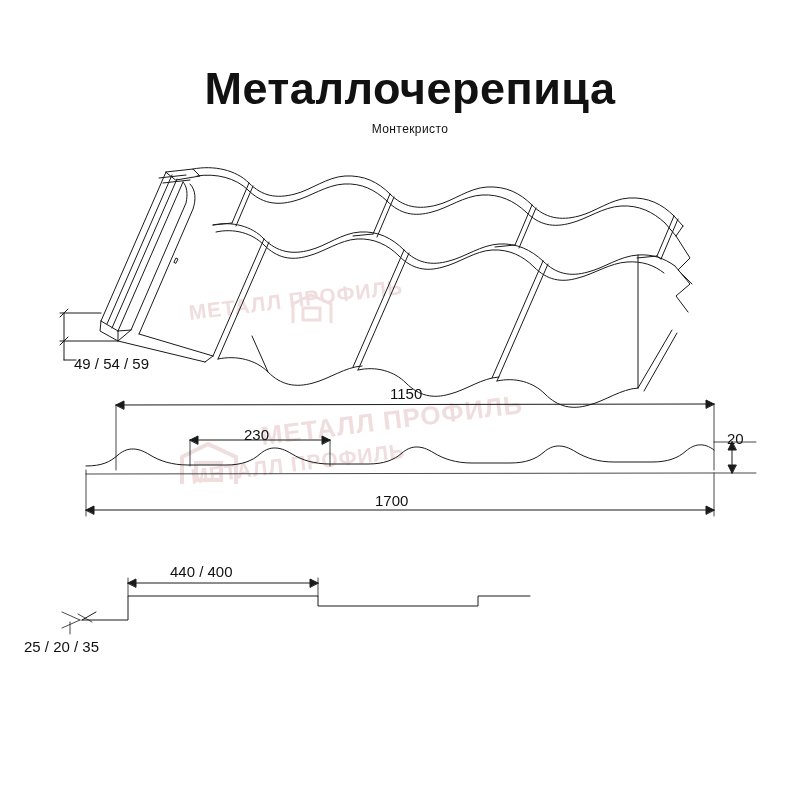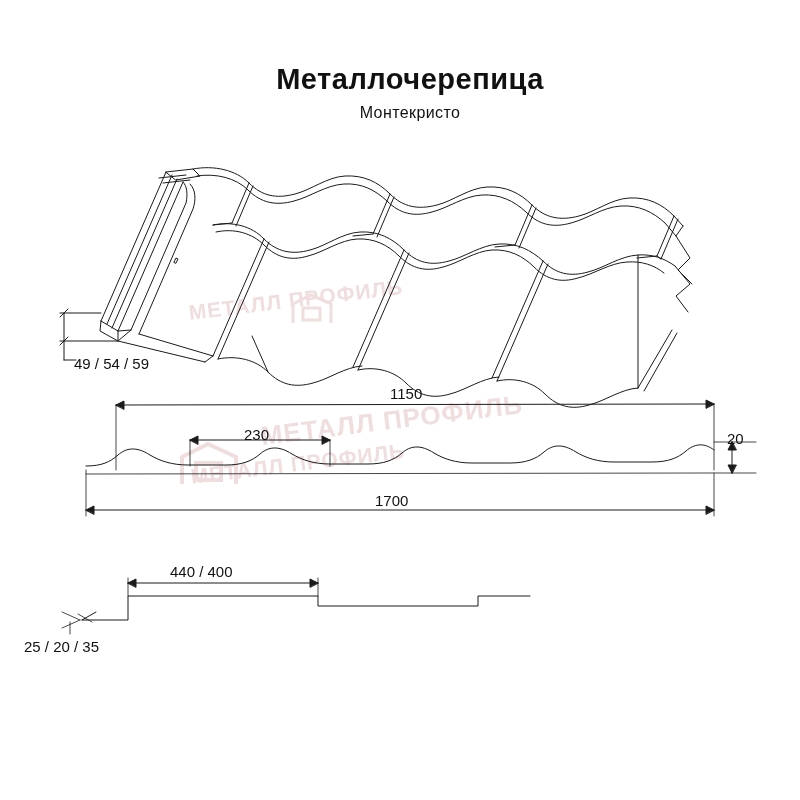--- a/index.html
+++ b/index.html
@@ -22,28 +22,28 @@
     height: 800px;
   }
   .title-block {
     position: absolute;
     left: 200px;
     top: 64px;
     width: 420px;
     text-align: center;
   }
   .title-main {
-    font-size: 29px;
+    font-size: 45px;
     font-weight: bold;
     letter-spacing: 0.5px;
     line-height: 1.1;
     color: #111;
   }
   .title-sub {
-    font-size: 16px;
+    font-size: 12px;
     font-weight: normal;
     margin-top: 8px;
     letter-spacing: 0.4px;
     color: #111;
   }
   .dim-label {
     position: absolute;
     font-size: 15px;
     color: #111;
     white-space: nowrap;

